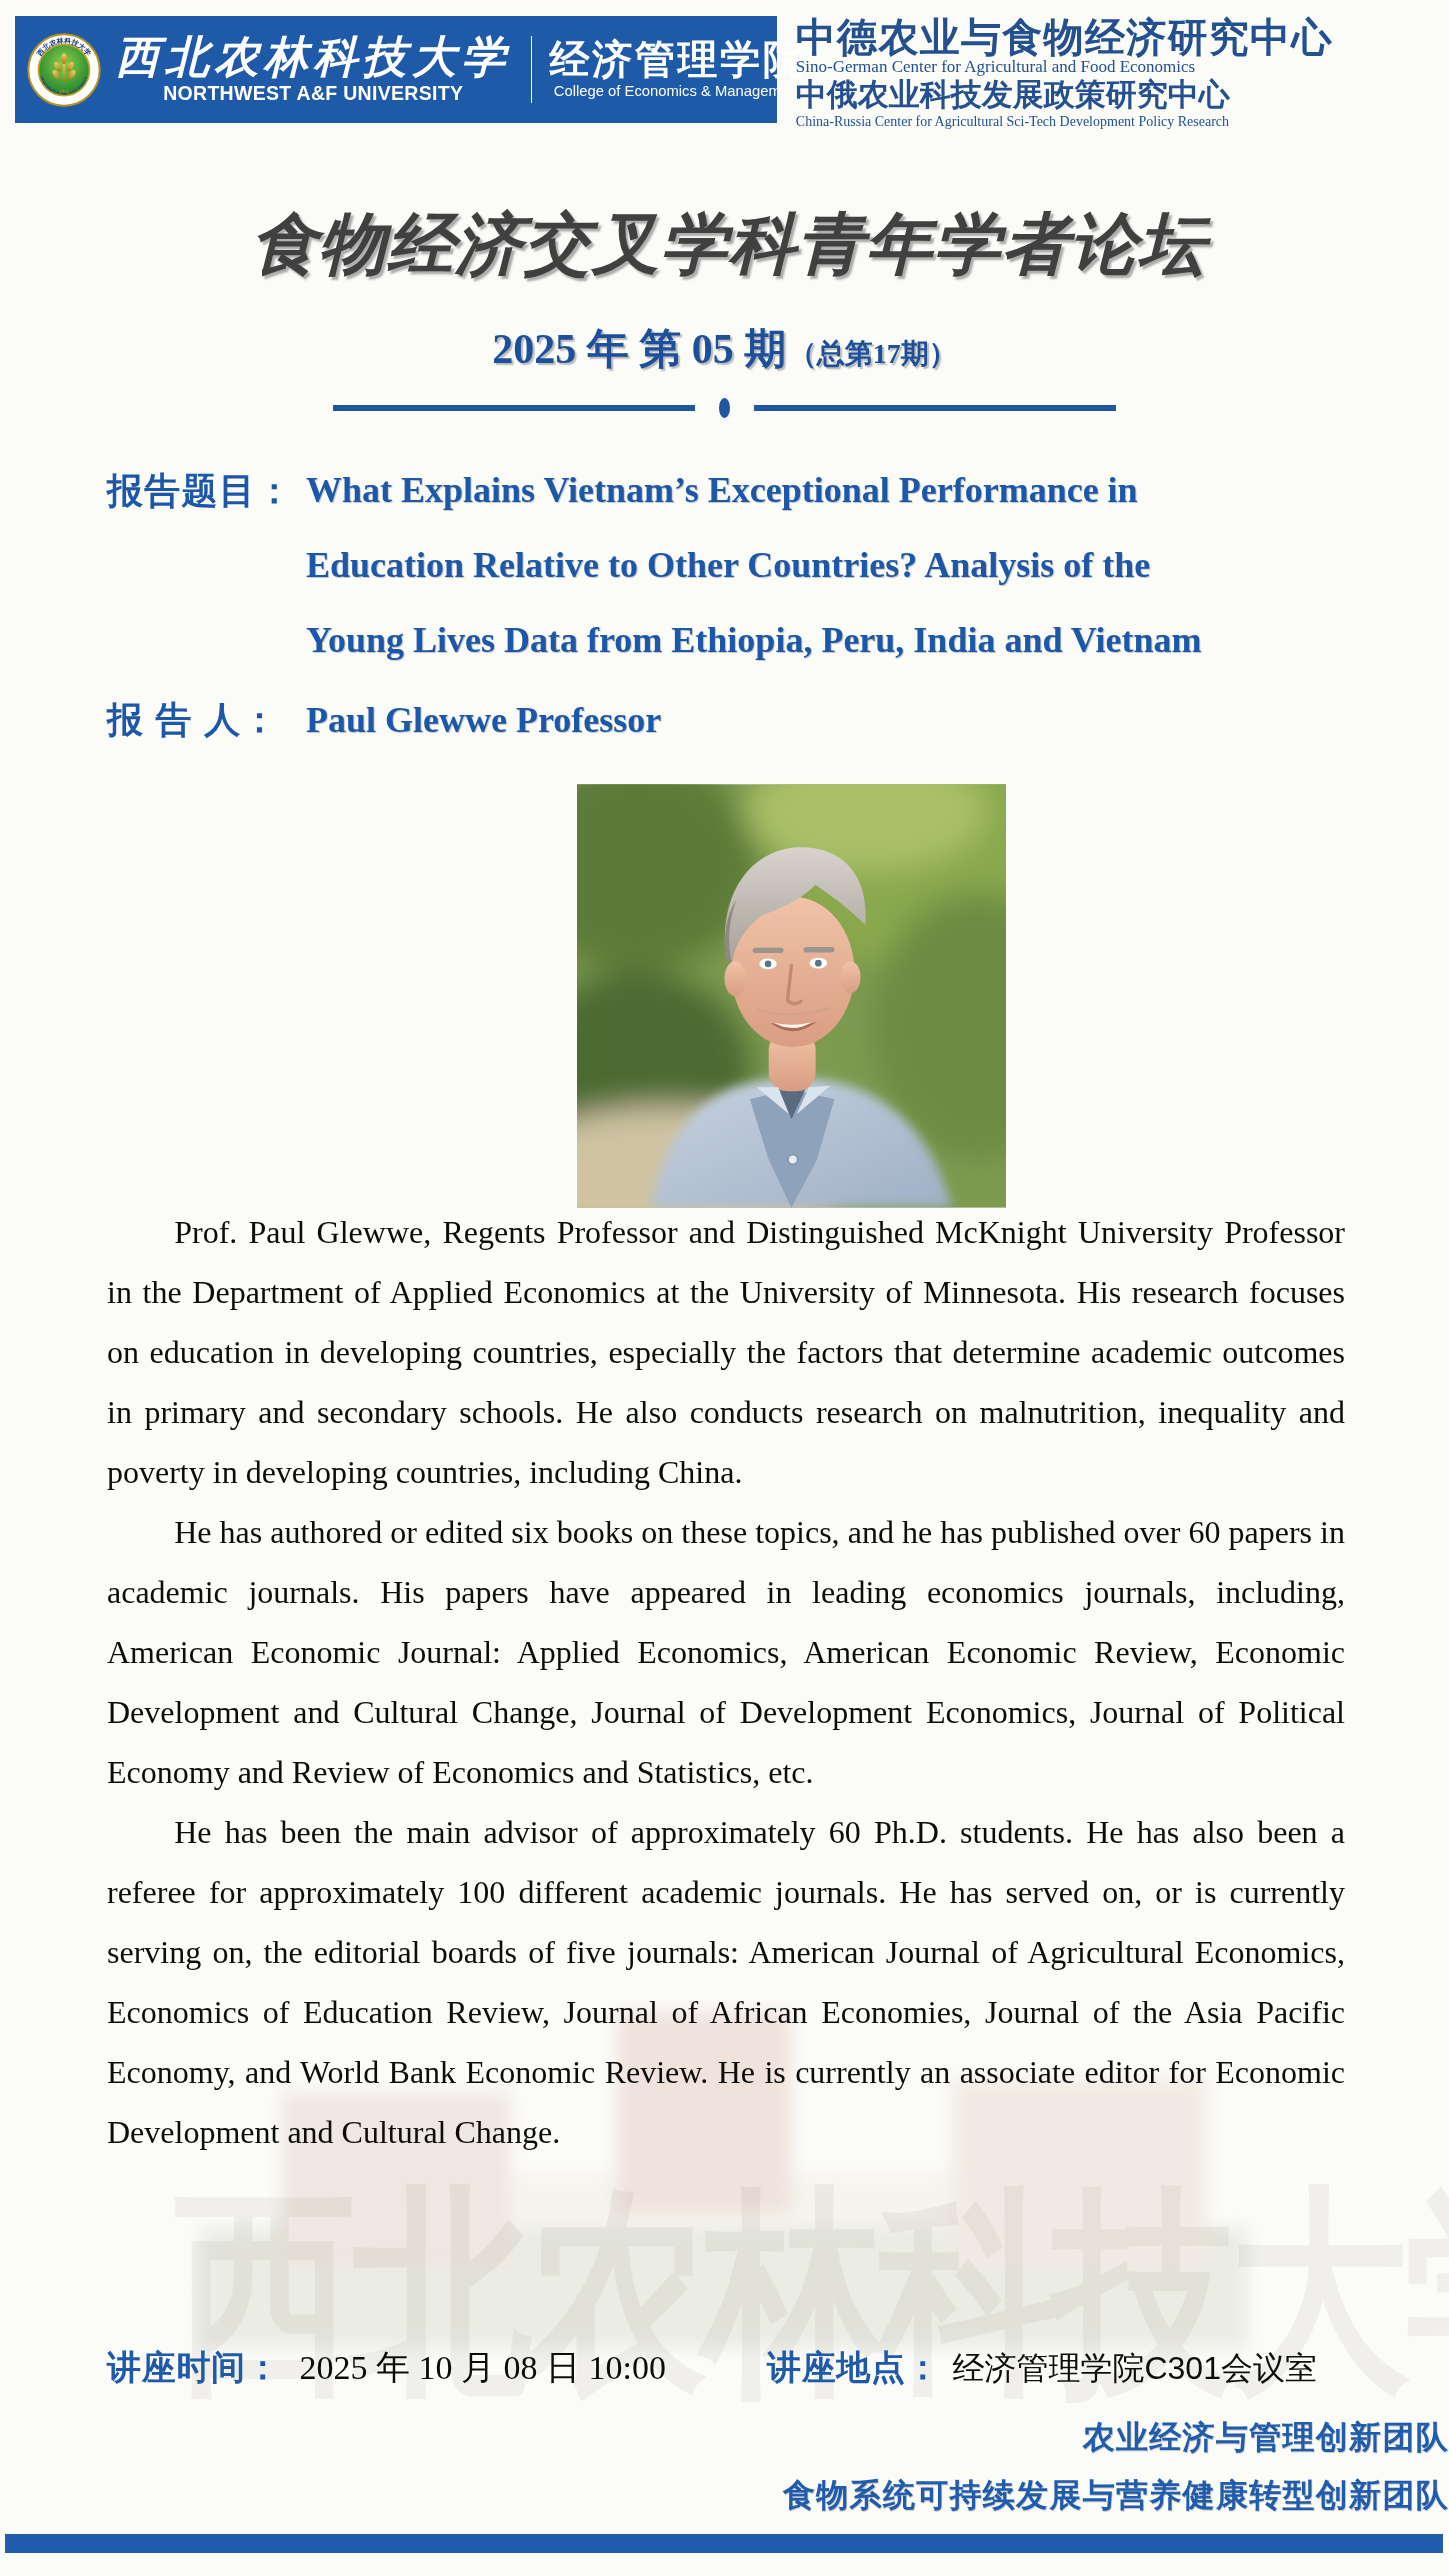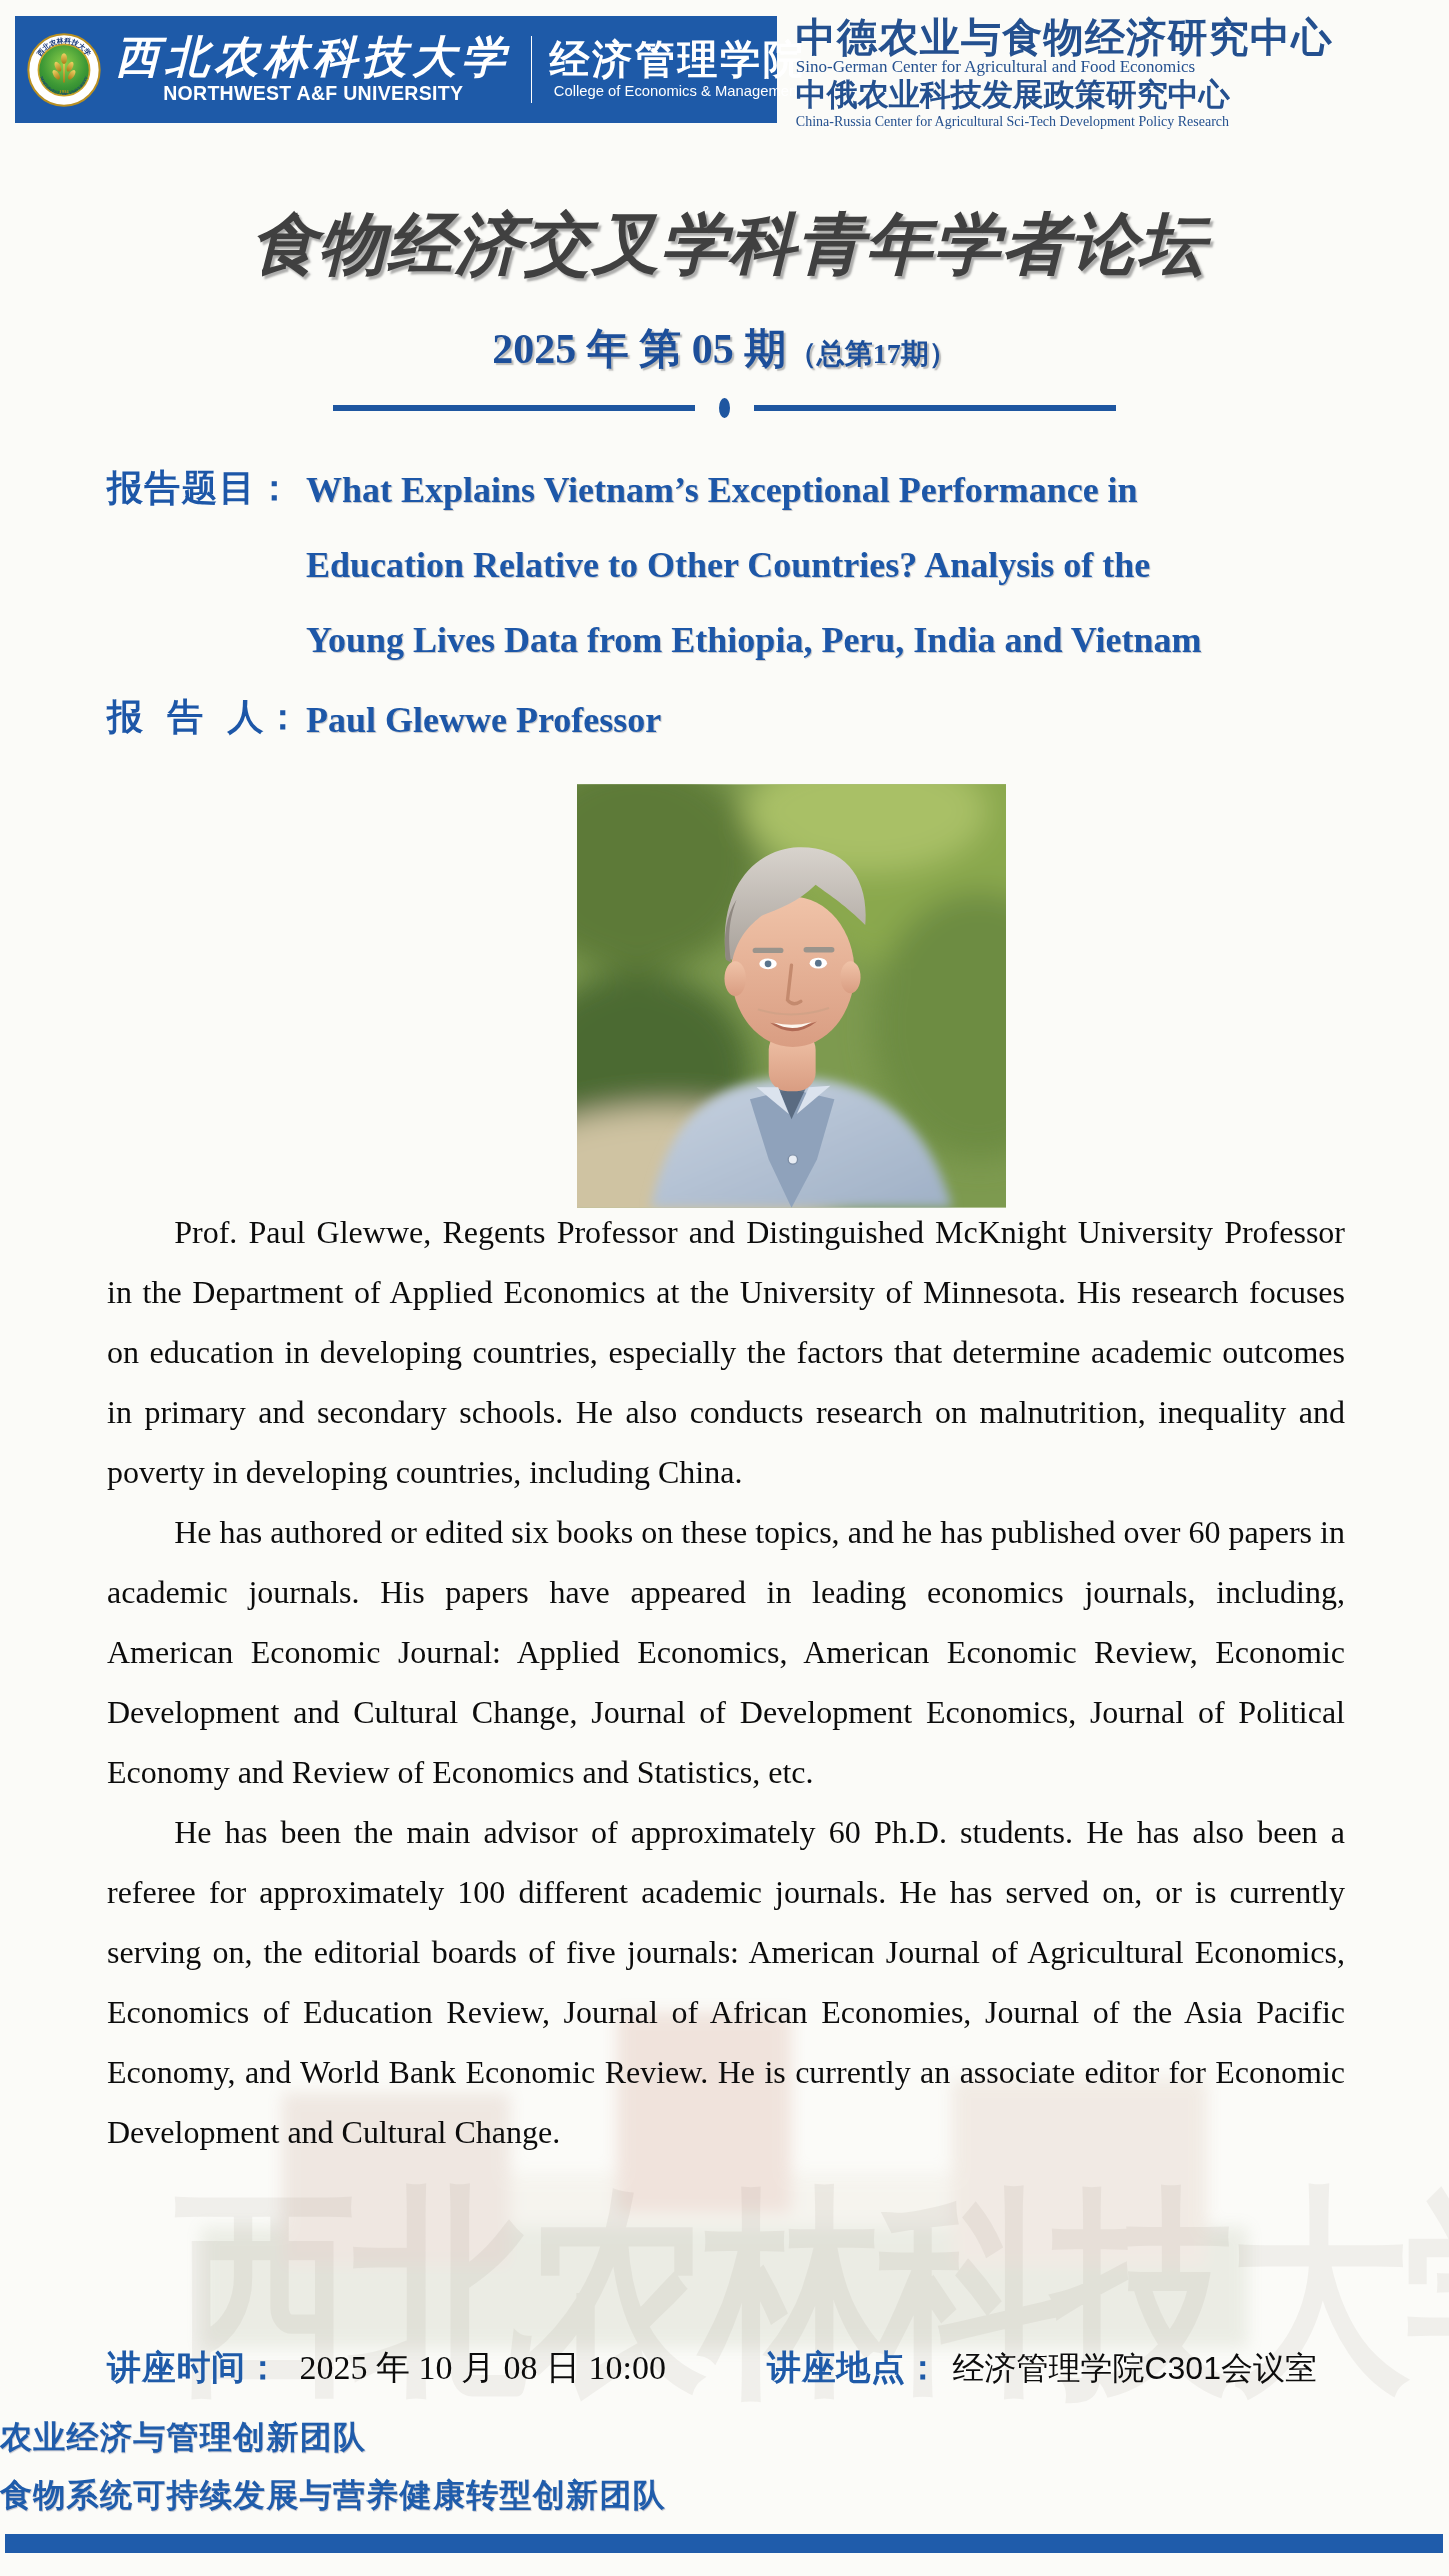--- a/index.html
+++ b/index.html
@@ -65,21 +65,21 @@
   .issue-main{font-size:42px;}
   .issue-note{font-size:28px;}
   .divider{position:absolute;left:0;top:396px;width:1449px;height:23px;display:flex;align-items:center;justify-content:center;}
   .divider .line{width:362px;height:6px;background:#1e56a0;}
   .divider .dot{width:10.7px;height:20px;border-radius:50%;background:#1e56a0;margin:0 24px;}
 
   
   .topic-row{position:absolute;left:107px;top:453px;width:1261px;display:flex;}
   .zh-label{
     font-size:36px;font-weight:bold;color:#1d57a8;white-space:nowrap;flex:none;width:199px;
-    font-family:Liberation Mono, monospace;letter-spacing:1.3px;line-height:75px;
+    font-family:Liberation Sans, sans-serif;letter-spacing:1.3px;line-height:75px;
   }
   .topic-lines{flex:1;}
   .topic-line{
     font-size:36px;font-weight:bold;color:#1d57a8;line-height:75px;white-space:nowrap;
     text-shadow:1px 1.3px 0.7px rgba(130,130,140,.45);
   }
   .speaker-row{position:absolute;left:107px;top:690px;width:1261px;display:flex;}
   .speaker-row .zh-label{line-height:60px;}
   .speaker-name{
     font-size:36px;font-weight:bold;color:#1d57a8;line-height:60px;white-space:nowrap;
@@ -98,21 +98,21 @@
 
   
   .info-row{position:absolute;left:107px;top:2345px;width:1261px;display:flex;align-items:baseline;white-space:nowrap;}
   .info-label{
     font-size:34px;font-weight:bold;color:#1e5aa8;
     font-family:"Liberation Sans","DejaVu Sans",sans-serif;letter-spacing:0.7px;
   }
   .info-time{font-size:34px;color:#0c0c0c;margin-left:19px;margin-right:101px;}
   .info-venue{font-size:32px;color:#0c0c0c;margin-left:12px;font-family:"Liberation Sans",sans-serif;}
   .team-line{
-    position:absolute;left:0;width:1449px;text-align:left;
+    position:absolute;left:0;width:1449px;text-align:right;
     font-size:32px;font-weight:bold;color:#1f5cab;
     font-family:"Liberation Sans","DejaVu Sans",sans-serif;letter-spacing:1.3px;
     text-shadow:0.7px 1.3px 0.7px rgba(140,140,160,.5);white-space:nowrap;
   }
   .team-1{top:2416px;}
   .team-2{top:2474px;}
   .bottom-bar{position:absolute;left:5.4px;top:2534px;width:1438px;height:19px;background:#1f5cab;}
 </style>
 </head>
 <body>

